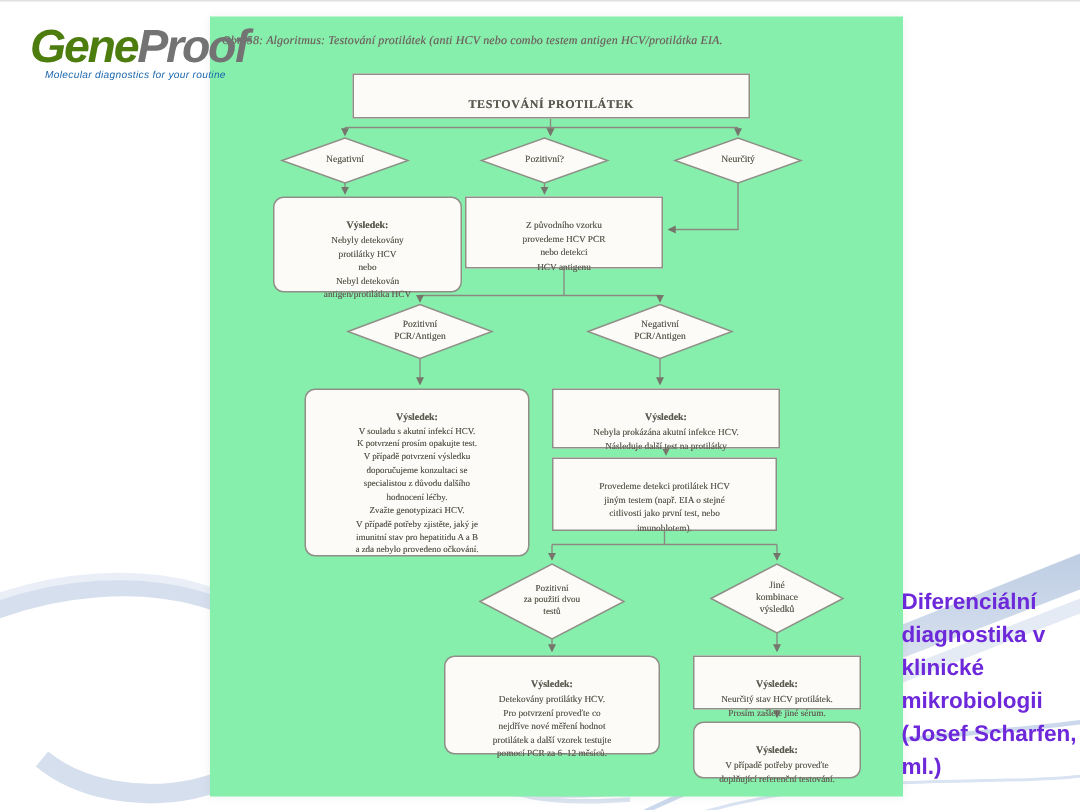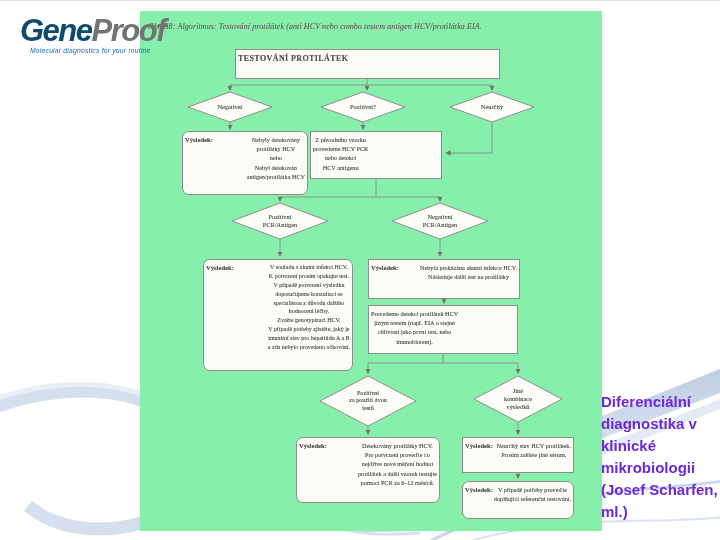--- a/index.html
+++ b/index.html
@@ -2,33 +2,33 @@
 <html><head>
 <meta charset="utf-8">
 <style>
   html,body{margin:0;padding:0;background:#888;}
   .slide{position:relative;width:720px;height:540px;background:#ffffff;overflow:hidden;
          border-top:1px solid #e0e0e0;font-family:"Liberation Sans",sans-serif;}
   .deco{position:absolute;left:0;top:0;z-index:0;}
   
   .logo{position:absolute;left:20px;top:14px;z-index:2;}
   .logo-text{font-style:italic;font-weight:bold;font-size:31px;letter-spacing:-1.5px;line-height:1;}
-  .logo-gene{color:#0c4a6e;}
+  .logo-gene{color:#4d7c0f;}
   .logo-proof{color:#737373;}
   .logo-tagline{font-style:italic;font-size:6.8px;color:#1a66ad;margin:1px 0 0 10px;letter-spacing:.2px;}
   
   .scan{position:absolute;left:140px;top:10px;width:462px;height:520px;z-index:1;
         background:#86efac;box-shadow:0 0 6px rgba(120,120,110,.12);
         font-family:"Liberation Serif","DejaVu Serif",serif;color:#5a594f;}
   .scan *{box-sizing:border-box;}
   .caption{position:absolute;left:8px;top:11px;width:448px;font-style:italic;font-size:8px;
            letter-spacing:.1px;color:#63625a;text-shadow:0 0 .5px #9a988c;}
   .fc-svg{position:absolute;left:0;top:0;}
-  .fcbox{position:absolute;border:1px solid #8f8f87;background:#fcfbf8;display:flex;flex-direction:row;
-         justify-content:space-between;text-align:center;padding:3px 2px;text-shadow:0 0 .4px #8a887c;}
+  .fcbox{position:absolute;border:1px solid #8f8f87;background:#fcfbf8;display:flex;flex-direction:column;
+         justify-content:space-between;text-align:center;padding:14px 2px;text-shadow:0 0 .4px #8a887c;}
   .fcbox.round{border-radius:7px;}
   .box-h{font-weight:bold;font-size:6.6px;line-height:1.45;white-space:pre-line;}
   .box-b{font-size:6.2px;line-height:1.48;white-space:pre-line;}
   .title-l1{font-weight:bold;font-size:8px;letter-spacing:.4px;line-height:1.4;}
   .title-l2{font-size:7px;line-height:1.4;}
   .dia-label{position:absolute;display:flex;align-items:center;justify-content:center;text-align:center;
              font-size:6.4px;line-height:1.25;white-space:pre-line;text-shadow:0 0 .4px #8a887c;}
   
   .footer-title{position:absolute;left:601px;top:390px;width:118px;z-index:2;
                 font-weight:bold;font-size:15px;line-height:1.47;color:#6d28d9;}

